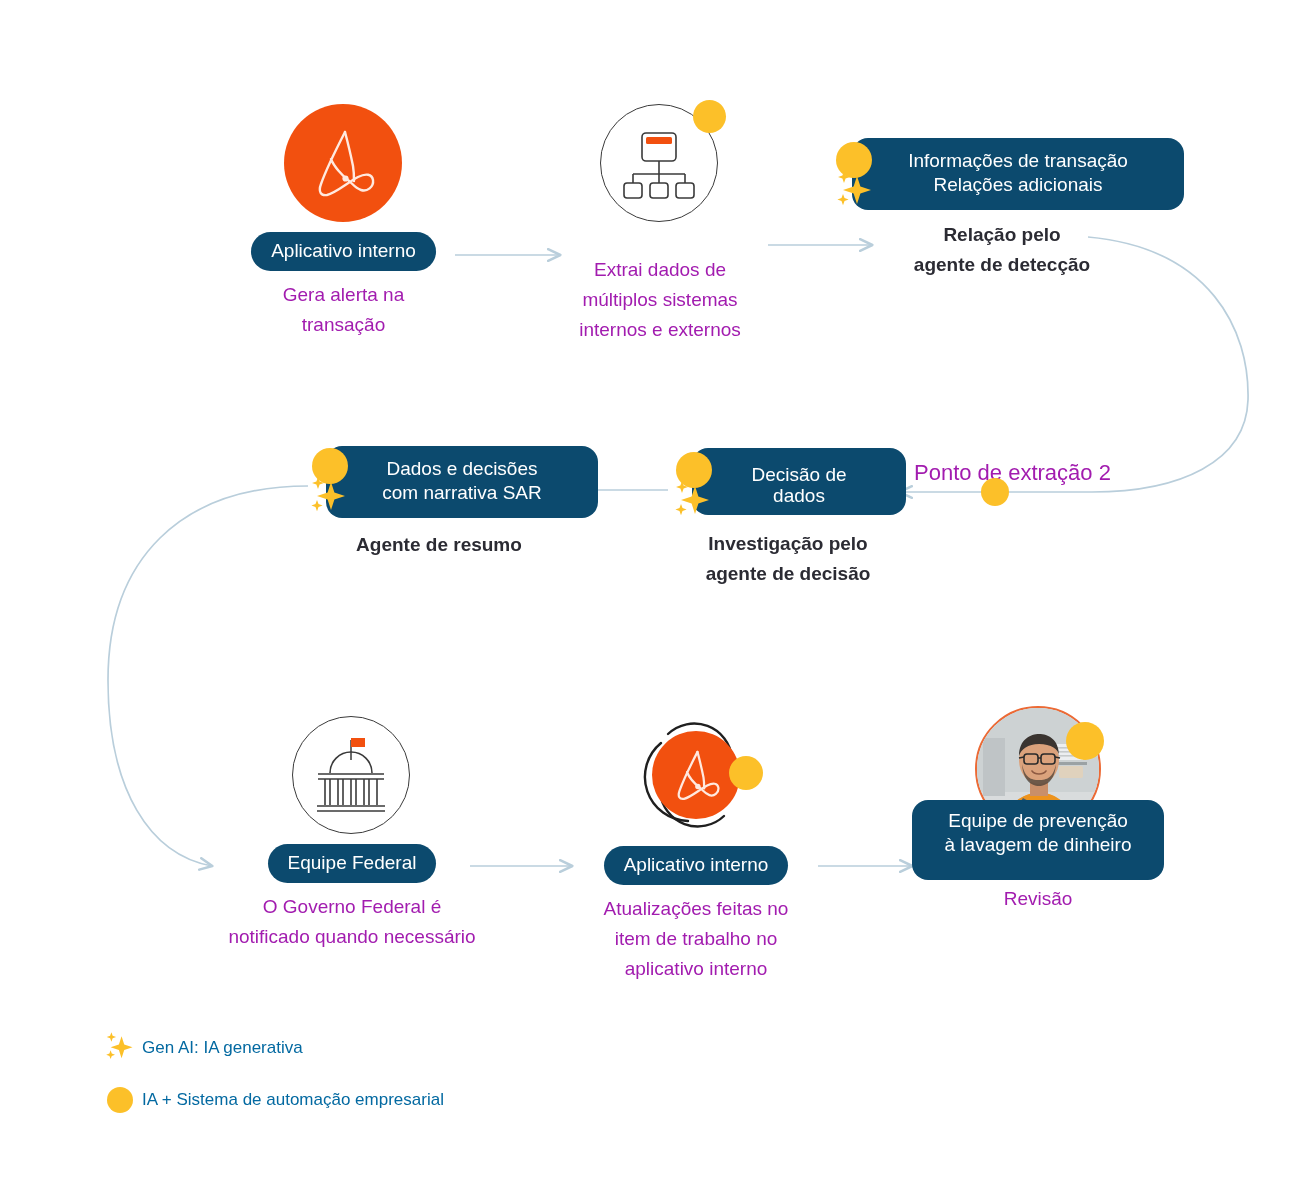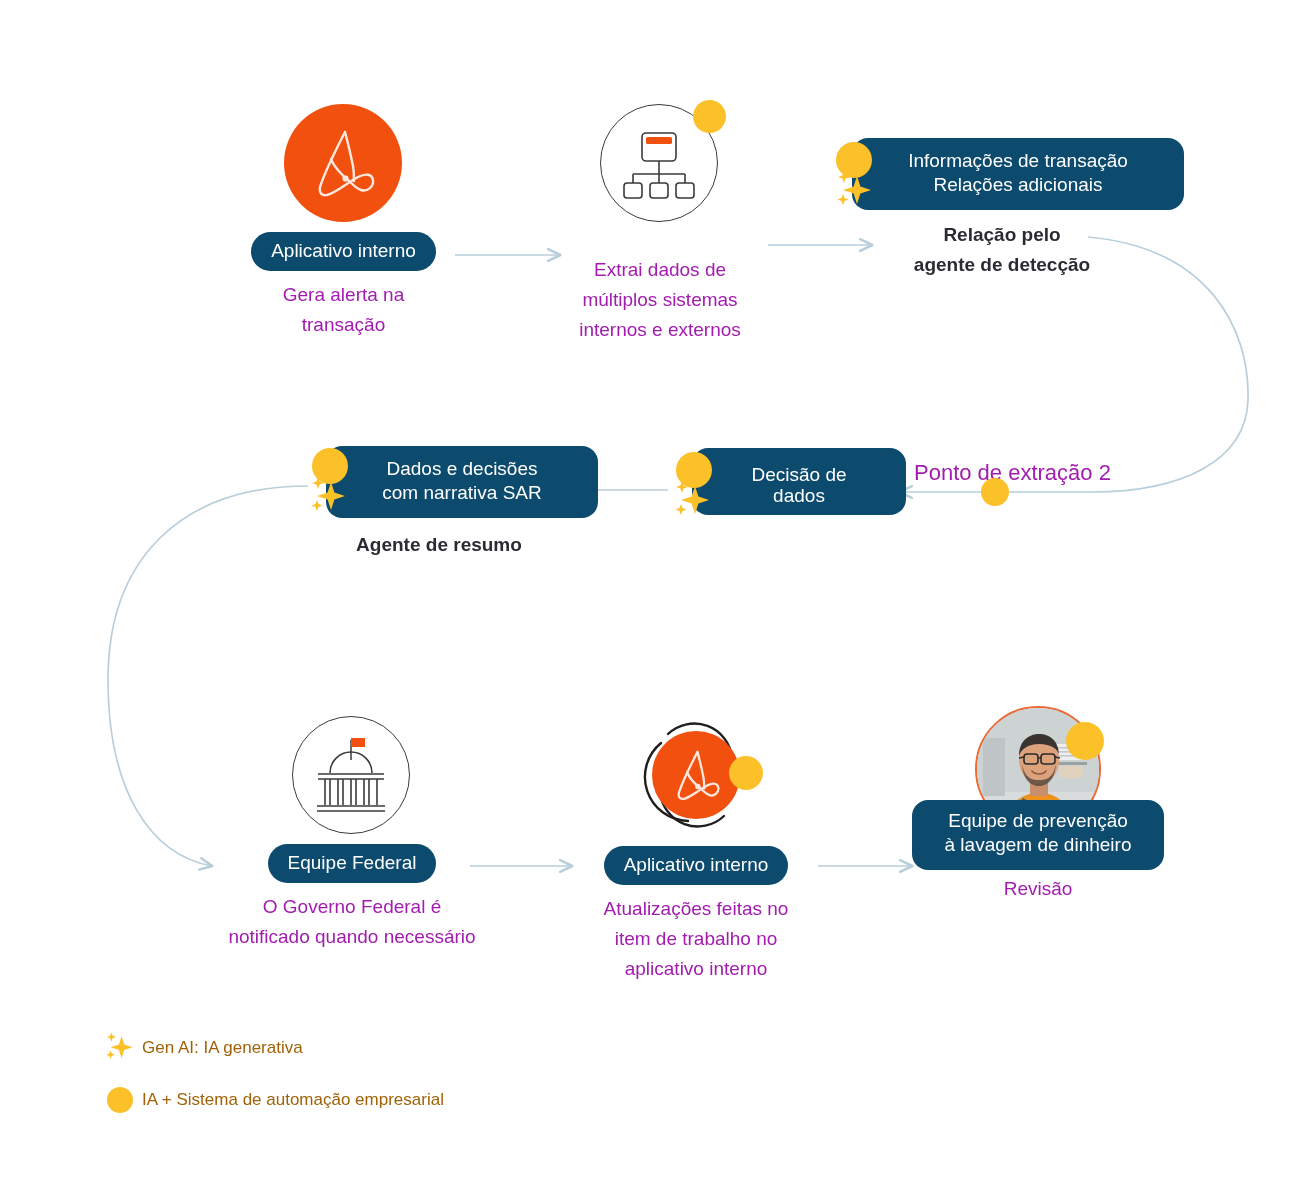--- a/index.html
+++ b/index.html
@@ -69,21 +69,21 @@
   .avatar{
     width:126px;height:126px;border-radius:50%;
     border:2px solid #ec6a35;box-sizing:border-box;
     overflow:hidden;position:relative;background:#cfd4d6;
   }
 
   
   #legend{position:absolute;left:98px;top:1030px;}
   .legrow{display:flex;align-items:center;height:36px;}
   .legicon{width:44px;display:flex;align-items:center;justify-content:center;}
-  .legtext{font-size:17px;color:#a16207;}
+  .legtext{font-size:17px;color:#0369a1;}
 </style>
 </head>
 <body>
 
 <div id="stage">
 
   <svg id="connectors" viewBox="0 0 1300 1200" width="1300" height="1200">
     <defs>
       <marker id="ah" markerWidth="9" markerHeight="9" refX="7.6" refY="4.2" orient="auto" markerUnits="strokeWidth">
         <path d="M0.6,0.8 L7.8,4.2 L0.6,7.6" fill="none" stroke="#b9cedb" stroke-width="1.5" stroke-linecap="round" stroke-linejoin="round"></path>
@@ -179,20 +179,22 @@
       <svg width="46" height="46" viewBox="0 0 46 46" style="position:absolute;left:2px;top:30px;z-index:2;">
         <path d="M25,8 L28.4,18.6 L39,22 L28.4,25.4 L25,36 L21.6,25.4 L11,22 L21.6,18.6 Z" fill="#fcc029"></path>
         <path d="M12,3 L13.6,7.4 L18,9 L13.6,10.6 L12,15 L10.4,10.6 L6,9 L10.4,7.4 Z" fill="#fcc029"></path>
         <path d="M11,26 L12.5,30.1 L16.6,31.6 L12.5,33.1 L11,37.2 L9.5,33.1 L5.4,31.6 L9.5,30.1 Z" fill="#fcc029"></path>
       </svg>
       <div class="pill rect two" style="margin-left:24px;width:166px;line-height:1.12;padding-top:16px;padding-bottom:8px;">
         <span>Decisão de</span><br>
         <span>dados</span>
       </div>
     </div>
+    <div class="cap bold" style="white-space:pre-line;margin-top:14px;">Investigação pelo
+agente de decisão</div>
   </div>
 
   <div class="node" style="left:308px;top:446px;width:262px;">
     <div style="position:relative;">
       <div class="dot" style="width:36px;height:36px;left:4px;top:2px;z-index:2;"></div>
       <svg width="46" height="46" viewBox="0 0 46 46" style="position:absolute;left:-2px;top:28px;z-index:2;">
         <path d="M25,8 L28.4,18.6 L39,22 L28.4,25.4 L25,36 L21.6,25.4 L11,22 L21.6,18.6 Z" fill="#fcc029"></path>
         <path d="M12,3 L13.6,7.4 L18,9 L13.6,10.6 L12,15 L10.4,10.6 L6,9 L10.4,7.4 Z" fill="#fcc029"></path>
         <path d="M11,26 L12.5,30.1 L16.6,31.6 L12.5,33.1 L11,37.2 L9.5,33.1 L5.4,31.6 L9.5,30.1 Z" fill="#fcc029"></path>
       </svg>
@@ -301,21 +303,21 @@
             <line x1="47" y1="49" x2="42" y2="50"></line>
             <line x1="78" y1="49" x2="83" y2="50"></line>
           </g>
 
           <path d="M55,63 C58,67 66,67 69,63" stroke="#8e5a42" stroke-width="1.6" fill="none" stroke-linecap="round"></path>
         </svg>
       </div>
       <div class="dot" style="width:38px;height:38px;left:154px;top:16px;"></div>
     </div>
     <div style="display:flex;justify-content:center;margin-top:-32px;position:relative;z-index:3;">
-      <div class="pill rect two" style="width:214px;padding-top:9px;padding-bottom:13px;">
+      <div class="pill rect two" style="width:214px;padding-top:9px;padding-bottom:23px;">
         <span>Equipe de prevenção</span><br>
         <span>à lavagem de dinheiro</span>
       </div>
     </div>
     <div class="cap" style="margin-top:4px;">Revisão</div>
   </div>
 
   <div id="legend">
     <div class="legrow">
       <div class="legicon">

